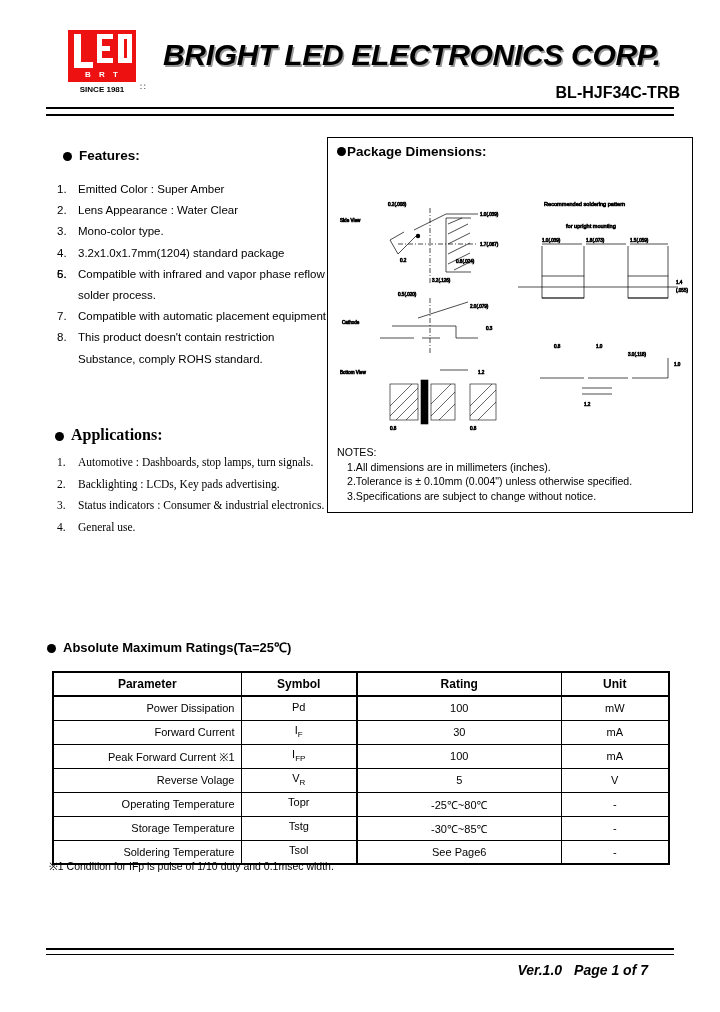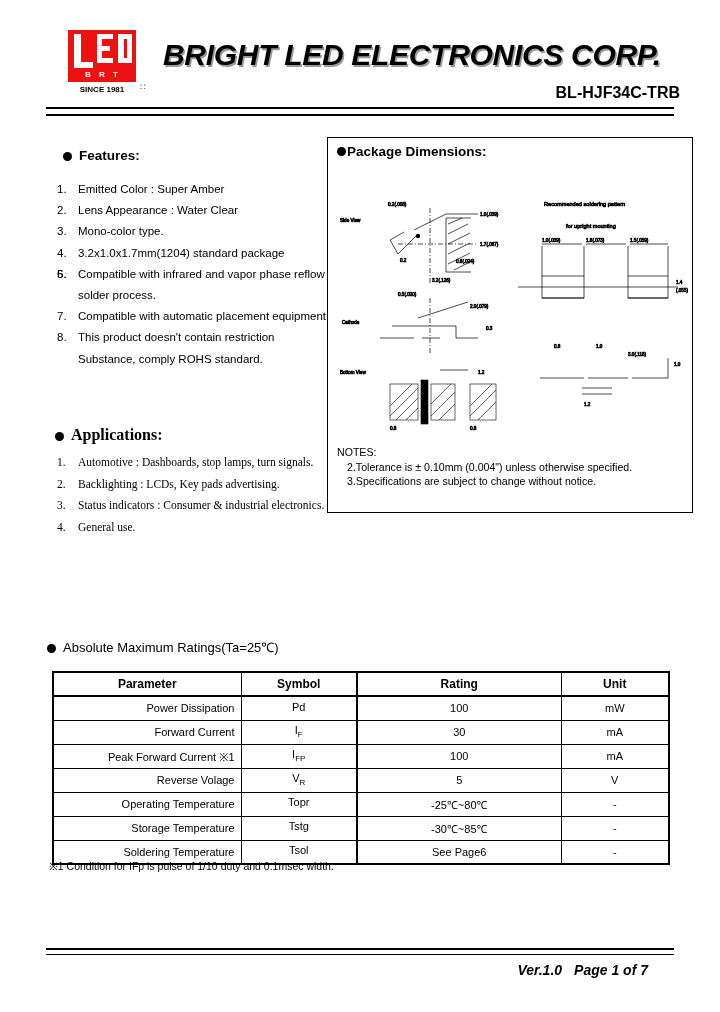--- a/index.html
+++ b/index.html
@@ -99,21 +99,21 @@
   }
   .drawing{position:absolute;left:0;top:28px;width:366px;height:270px;}
   .notes{
     position:absolute;left:9px;top:307px;width:352px;
     font-size:10.6px;line-height:14.6px;
   }
   .notes .nline{padding-left:10px;}
   .notes .nhead{padding-left:0;}
 
   
-  .amr-title{position:absolute;left:47px;top:638px;font-size:13px;font-weight:normal;}
+  .amr-title{position:absolute;left:47px;top:638px;font-size:13px;font-weight:bold;}
   table.ratings{
     position:absolute;left:52px;top:671px;width:616px;
     border-collapse:collapse;
     table-layout:fixed;
   }
   table.ratings th, table.ratings td{
     border:1px solid #000;
     font-size:11px;
     height:24px;
     padding:0 6px;
@@ -354,20 +354,21 @@
           <line x1="254" y1="222" x2="284" y2="222"></line>
           <line x1="254" y1="228" x2="284" y2="228"></line>
           <text class="dtxt" x="346" y="200">1.0</text>
           <text class="dtxt" x="256" y="240">1.2</text>
         </g>
       </svg>
     </div>
 
     <div class="notes">
       <div class="nhead">NOTES:</div>
+      <div class="nline">1.All dimensions are in millimeters (inches).</div>
       <div class="nline">2.Tolerance is ± 0.10mm (0.004") unless otherwise specified.</div>
       <div class="nline">3.Specifications are subject to change without notice.</div>
     </div>
   </div>
 
   <div class="amr-title">
     <span class="bullet"></span><span>Absolute Maximum Ratings(Ta=25℃)</span>
   </div>
 
   <table class="ratings">

